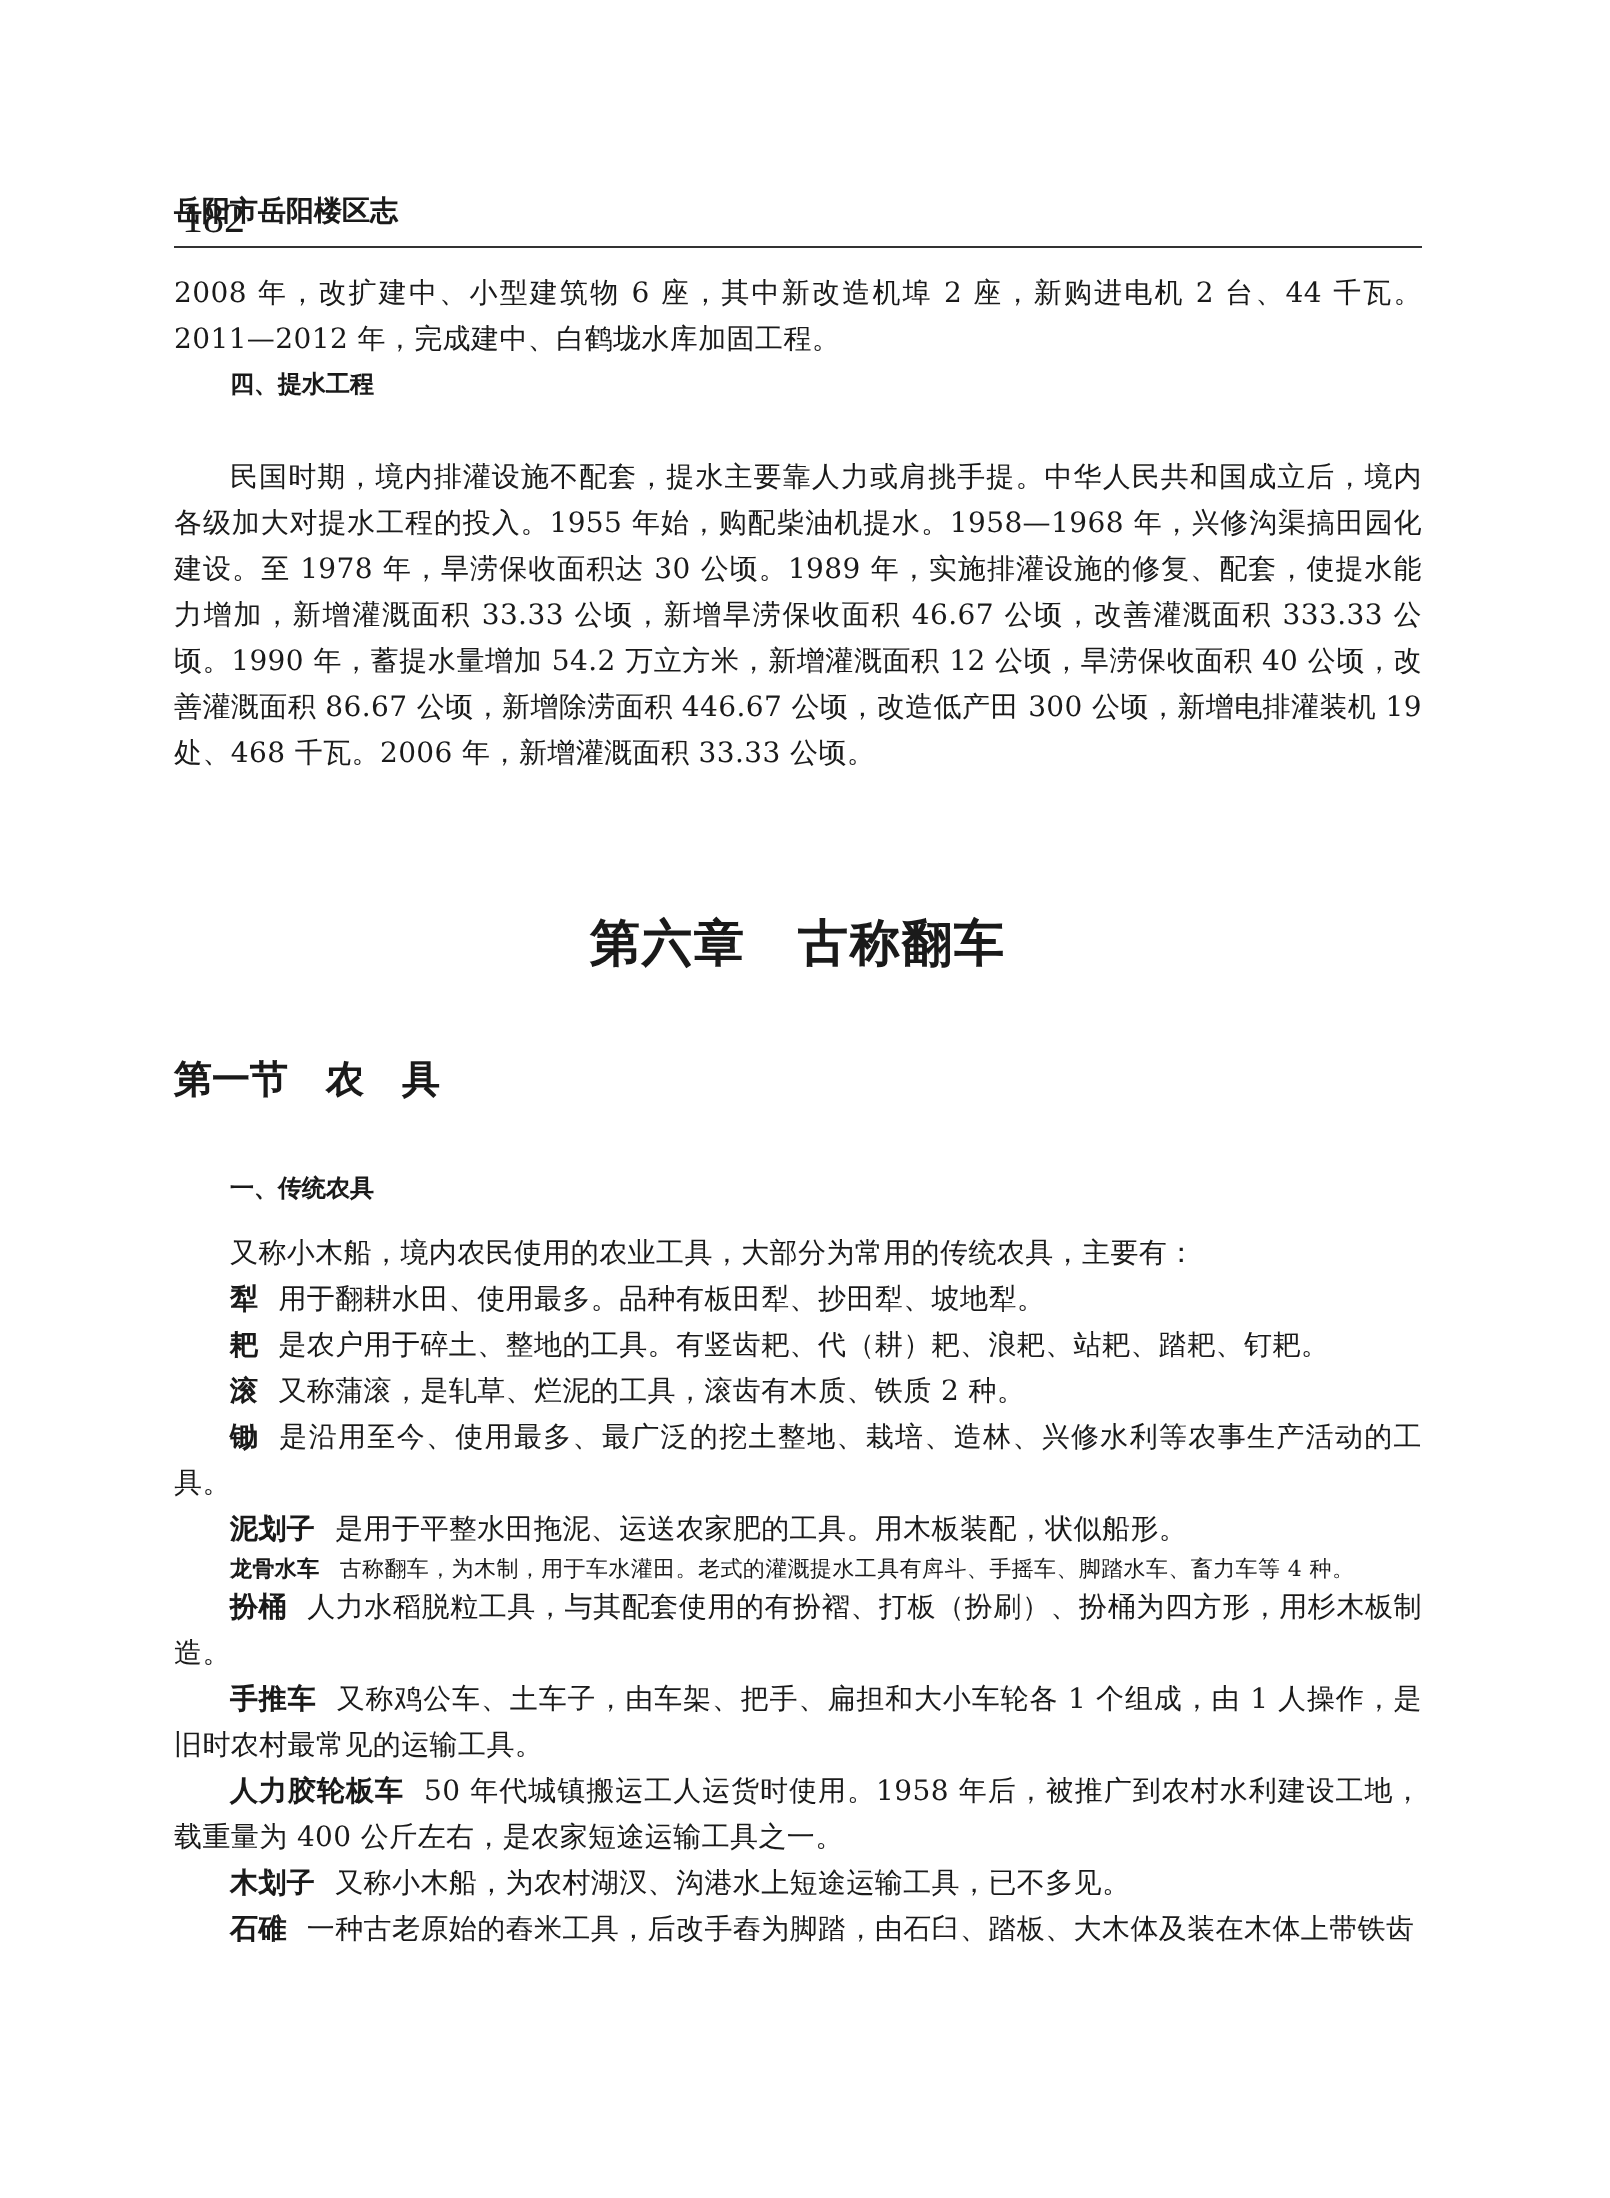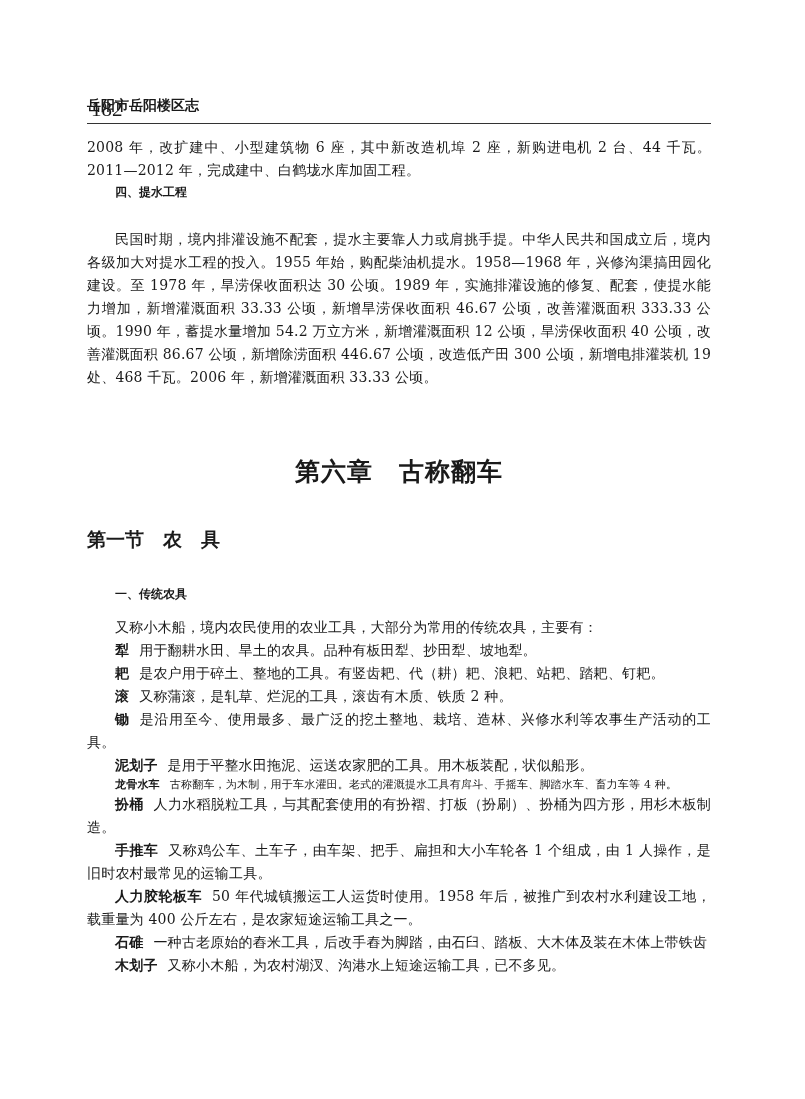--- a/index.html
+++ b/index.html
@@ -37,25 +37,25 @@
   <div class="p indent" style="top:228px;">民国时期，境内排灌设施不配套，提水主要靠人力或肩挑手提。中华人民共和国成立后，境内各级加大对提水工程的投入。1955 年始，购配柴油机提水。1958—1968 年，兴修沟渠搞田园化建设。至 1978 年，旱涝保收面积达 30 公顷。1989 年，实施排灌设施的修复、配套，使提水能力增加，新增灌溉面积 33.33 公顷，新增旱涝保收面积 46.67 公顷，改善灌溉面积 333.33 公顷。1990 年，蓄提水量增加 54.2 万立方米，新增灌溉面积 12 公顷，旱涝保收面积 40 公顷，改善灌溉面积 86.67 公顷，新增除涝面积 446.67 公顷，改造低产田 300 公顷，新增电排灌装机 19 处、468 千瓦。2006 年，新增灌溉面积 33.33 公顷。</div>
 
   <div class="chapter-title">第六章　古称翻车</div>
   <div class="section-title">第一节　农　具</div>
 
   <div class="subhead" style="top:586px;">一、传统农具</div>
 
   <div class="p indent" style="top:616px;">又称小木船，境内农民使用的农业工具，大部分为常用的传统农具，主要有：</div>
 
   <div id="items" style="position:absolute; left:0; top:639px; width:624px;">
-      <div style="font-size: 14px; line-height: 23px; text-align: justify; text-indent: 28px; letter-spacing: 0.2px;"><span class="term">犁</span><span>用于翻耕水田、旱土的农具。品种有板田犁、抄田犁、坡地犁。</span></div>
+      <div style="font-size: 14px; line-height: 23px; text-align: justify; text-indent: 28px; letter-spacing: 0.2px;"><span class="term">犁</span><span>用于翻耕水田、使用最多。品种有板田犁、抄田犁、坡地犁。</span></div>
       <div style="font-size: 14px; line-height: 23px; text-align: justify; text-indent: 28px; letter-spacing: 0.2px;"><span class="term">耙</span><span>是农户用于碎土、整地的工具。有竖齿耙、代（耕）耙、浪耙、站耙、踏耙、钉耙。</span></div>
       <div style="font-size: 14px; line-height: 23px; text-align: justify; text-indent: 28px; letter-spacing: 0.2px;"><span class="term">滚</span><span>又称蒲滚，是轧草、烂泥的工具，滚齿有木质、铁质 2 种。</span></div>
       <div style="font-size: 14px; line-height: 23px; text-align: justify; text-indent: 28px; letter-spacing: 0.2px;"><span class="term">锄</span><span>是沿用至今、使用最多、最广泛的挖土整地、栽培、造林、兴修水利等农事生产活动的工具。</span></div>
       <div style="font-size: 14px; line-height: 23px; text-align: justify; text-indent: 28px; letter-spacing: 0.2px;"><span class="term">泥划子</span><span>是用于平整水田拖泥、运送农家肥的工具。用木板装配，状似船形。</span></div>
       <div style="font-size: 11px; line-height: 16px; text-align: justify; text-indent: 28px; letter-spacing: 0.2px;"><span class="term">龙骨水车</span><span>古称翻车，为木制，用于车水灌田。老式的灌溉提水工具有戽斗、手摇车、脚踏水车、畜力车等 4 种。</span></div>
       <div style="font-size: 14px; line-height: 23px; text-align: justify; text-indent: 28px; letter-spacing: 0.2px;"><span class="term">扮桶</span><span>人力水稻脱粒工具，与其配套使用的有扮褶、打板（扮刷）、扮桶为四方形，用杉木板制造。</span></div>
       <div style="font-size: 14px; line-height: 23px; text-align: justify; text-indent: 28px; letter-spacing: 0.2px;"><span class="term">手推车</span><span>又称鸡公车、土车子，由车架、把手、扁担和大小车轮各 1 个组成，由 1 人操作，是旧时农村最常见的运输工具。</span></div>
       <div style="font-size: 14px; line-height: 23px; text-align: justify; text-indent: 28px; letter-spacing: 0.2px;"><span class="term">人力胶轮板车</span><span>50 年代城镇搬运工人运货时使用。1958 年后，被推广到农村水利建设工地，载重量为 400 公斤左右，是农家短途运输工具之一。</span></div>
+      <div style="font-size: 14px; line-height: 23px; text-align: justify; text-indent: 28px; letter-spacing: 0.2px;"><span class="term">木划子</span><span>又称小木船，为农村湖汊、沟港水上短途运输工具，已不多见。</span></div>
       <div style="font-size: 14px; line-height: 23px; text-align: justify; text-indent: 28px; letter-spacing: 0.2px;"><span class="term">石碓</span><span>一种古老原始的舂米工具，后改手舂为脚踏，由石臼、踏板、大木体及装在木体上带铁齿</span></div>
-      <div style="font-size: 14px; line-height: 23px; text-align: justify; text-indent: 28px; letter-spacing: 0.2px;"><span class="term">木划子</span><span>又称小木船，为农村湖汊、沟港水上短途运输工具，已不多见。</span></div>
     </div>
 </div>
 
 </body></html>

